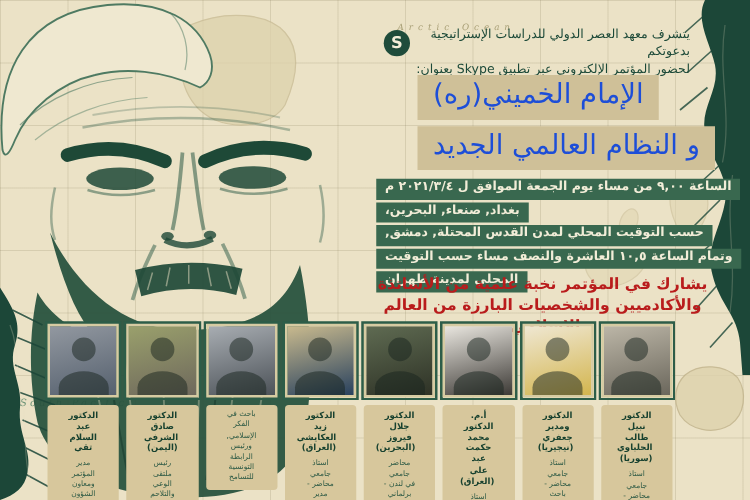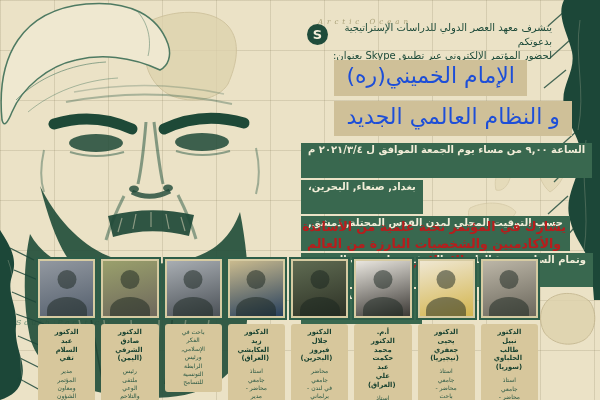--- a/index.html
+++ b/index.html
@@ -48,21 +48,21 @@
     font-size:22px;font-weight:normal;line-height:1.25;
     padding:2px 12px 6px;white-space:nowrap;
   }
   .schedule{
     position:absolute;top:143px;right:7px;z-index:4;
     display:flex;flex-direction:column;align-items:flex-end;gap:2px;direction:rtl;
   }
   .sched-line{
     background:#39684f;color:#f2edd8;
     font-size:10px;font-weight:bold;line-height:1.25;
-    padding:1px 7px 21px;white-space:nowrap;
+    padding:1px 7px 3px;white-space:nowrap;
   }
   .participants{
     position:absolute;top:219px;right:10px;width:312px;z-index:4;
     direction:rtl;text-align:center;
     color:#b91c1c;font-size:12.5px;font-weight:bold;line-height:1.35;
   }
   .people{
     position:absolute;left:38px;top:259px;width:500px;z-index:5;
     display:flex;gap:6px;
   }
@@ -253,21 +253,21 @@
         <div class="p-role">استاذ محاضر ورئيس جامعة الامام جعفر الصادق (ع)</div>
       </div>
     </div>
 
     <div class="card">
       <div class="photo" style="background: linear-gradient(165deg, rgb(239, 231, 210), rgb(211, 181, 78));">
         <span class="ph-head"></span>
         <span class="ph-body"></span>
       </div>
       <div class="card-text">
-        <div class="p-name">الدكتور يحيى جعفري (نيجيريا)</div>
+        <div class="p-name">الدكتور ومدير جعفري (نيجيريا)</div>
         <div class="p-role">استاذ جامعي محاضر - باحث دولي ومدير عدة مجلات دولية محكمة</div>
       </div>
     </div>
 
     <div class="card">
       <div class="photo" style="background: linear-gradient(165deg, rgb(188, 182, 167), rgb(107, 103, 92));">
         <span class="ph-head"></span>
         <span class="ph-body"></span>
       </div>
       <div class="card-text">

